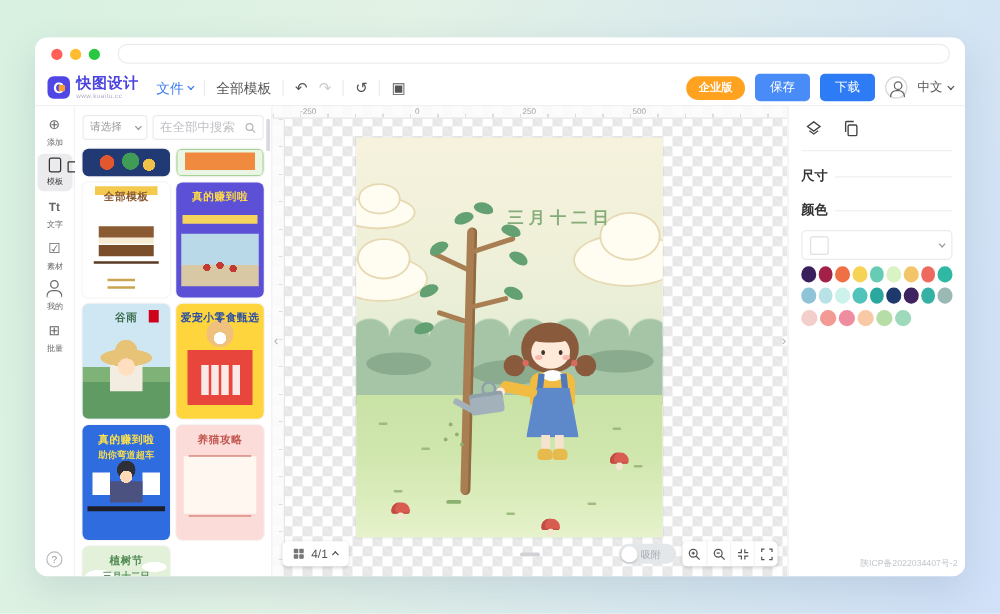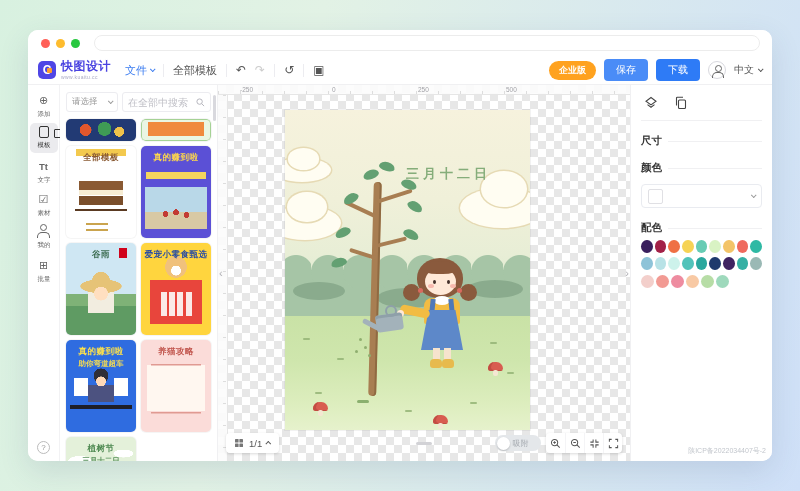--- a/index.html
+++ b/index.html
@@ -490,21 +490,21 @@
 
       <div class="pagepill">
         <span>
           <svg width="10" height="10" viewBox="0 0 10 10">
               <rect x="1" y="1" width="3.6" height="3.6" rx=".6" fill="#777"></rect>
               <rect x="5.4" y="1" width="3.6" height="3.6" rx=".6" fill="#777"></rect>
               <rect x="1" y="5.4" width="3.6" height="3.6" rx=".6" fill="#777"></rect>
               <rect x="5.4" y="5.4" width="3.6" height="3.6" rx=".6" fill="#777"></rect>
             </svg>
         </span>
-        <span>1/1</span>
+        <span>4/1</span>
         <span class="chev up"></span>
       </div>
       <div class="scrolldash"></div>
       <div class="snap">
         <span class="knob"></span>
         <span class="lb">吸附</span>
       </div>
       <div class="zoombar">
         <span class="zb">
           <svg width="11" height="11" viewBox="0 0 12 12">
@@ -554,24 +554,20 @@
 
       <div class="sect">
         <span class="lb">颜色</span>
         <span class="ln"></span>
       </div>
       <div class="colorsel">
         <span class="swatch"></span>
         <span class="chev"></span>
       </div>
 
-      <div class="sect">
-        <span class="lb">配色</span>
-        <span class="ln"></span>
-      </div>
       <div class="palrow">
 
       <span class="pdot" style="background: rgb(58, 31, 93);"></span>
           <span class="pdot" style="background: rgb(163, 33, 72);"></span>
           <span class="pdot" style="background: rgb(239, 112, 68);"></span>
           <span class="pdot" style="background: rgb(246, 211, 85);"></span>
           <span class="pdot" style="background: rgb(103, 204, 180);"></span>
           <span class="pdot" style="background: rgb(217, 243, 196);"></span>
           <span class="pdot" style="background: rgb(243, 196, 104);"></span>
           <span class="pdot" style="background: rgb(239, 106, 94);"></span>

